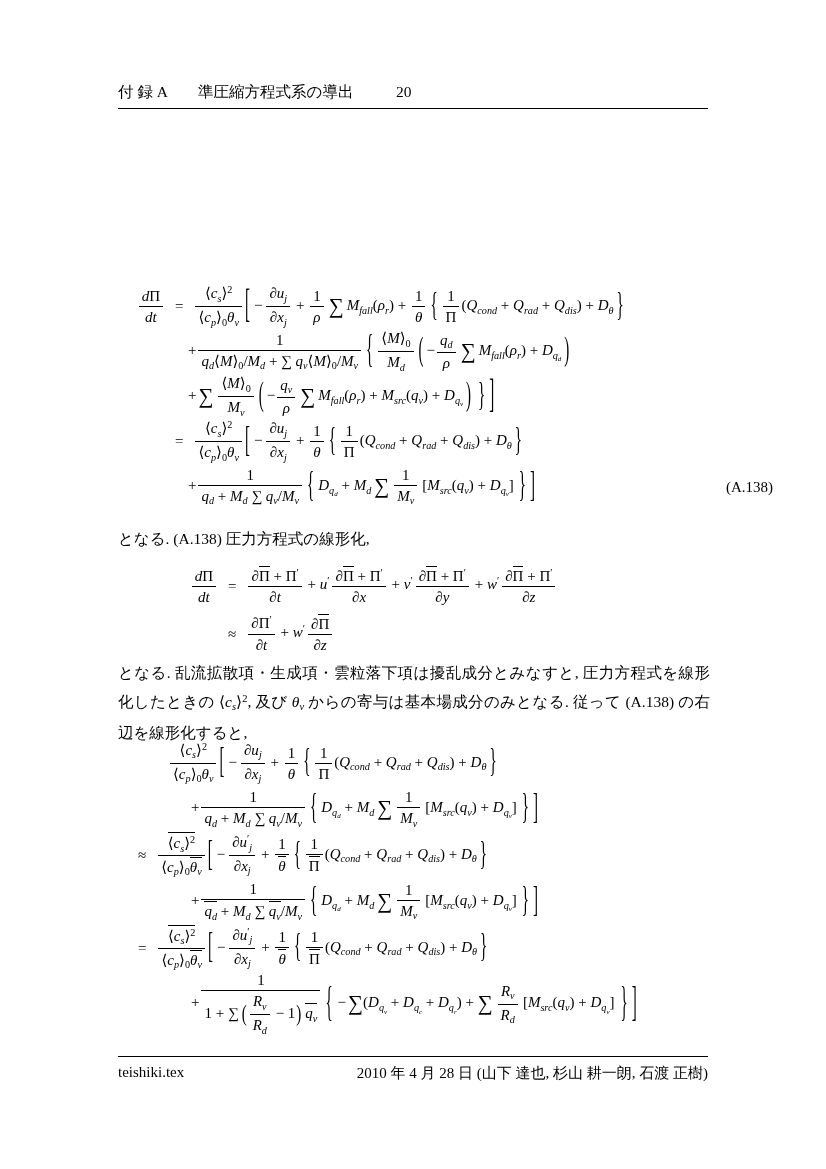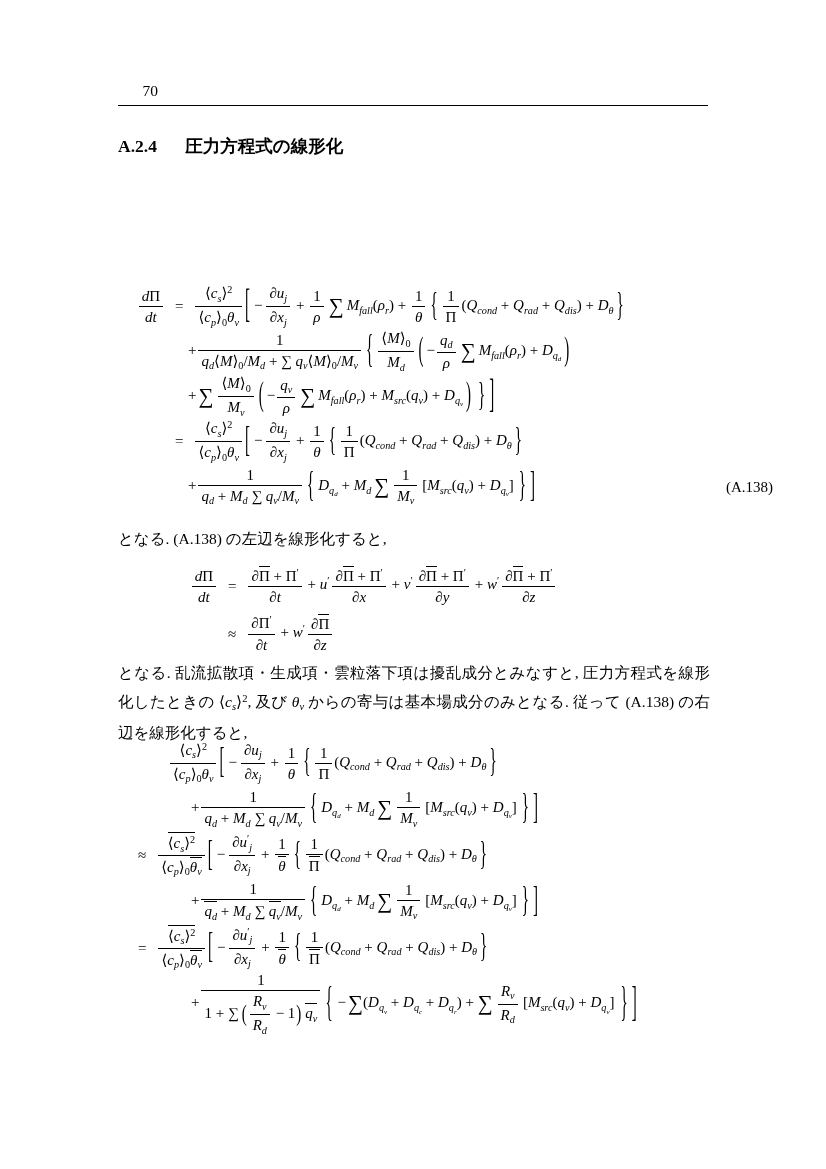--- a/index.html
+++ b/index.html
@@ -56,27 +56,24 @@
   .lhsbox{display:inline-flex;justify-content:flex-end;min-width:32px;}
   .rel{margin:0 10px;font-style:normal;}
   .eqtag{position:absolute;right:0;top:50%;transform:translateY(-50%);font-style:normal;}
 </style>
 </head>
 <body>
 
 <div class="page">
 
   <div class="hdr">
-    <span class="hr">70</span>
+    <span class="hc">付 録 A　　準圧縮方程式系の導出</span>
+    <span class="hr">20</span>
   </div>
 
-  <div class="sect">
-    <span class="sn">A.2.4</span>
-    <span>圧力方程式の線形化</span>
-  </div>
 
 
   <div class="eq" id="eq1">
       <div class="eqrow">
         <span class="lhsbox">
           <span class="mrow"><span class="fr"><span class="nu" style="display: block;"><span class="mrow"><span class="it">d</span><span class="ro">Π</span></span></span><span class="de" style="display: block;"><span class="mrow"><span class="it">d</span><span class="it">t</span></span></span></span></span>
         </span>
         <span class="rel ro">=</span>
         <span class="mrow"><span class="fr"><span class="nu" style="display: block;"><span class="mrow"><span class="ro">⟨</span><span class="it">c</span><span class="sb"><span class="mrow"><span class="it">s</span></span></span><span class="ro">⟩</span><span class="sp"><span class="mrow"><span class="ro">2</span></span></span></span></span><span class="de" style="display: block;"><span class="mrow"><span class="ro">⟨</span><span class="it">c</span><span class="sb"><span class="mrow"><span class="it">p</span></span></span><span class="ro">⟩</span><span class="sb"><span class="mrow"><span class="ro">0</span></span></span><span class="it">θ</span><span class="sb"><span class="mrow"><span class="it">v</span></span></span></span></span></span><span class="bd" style="transform: scaleY(2.6);">[</span><span class="kk" style="width: 3px;"></span><span class="ro">−</span><span class="kk" style="width: 2px;"></span><span class="fr"><span class="nu" style="display: block;"><span class="mrow"><span class="it">∂u</span><span class="sb"><span class="mrow"><span class="it">j</span></span></span></span></span><span class="de" style="display: block;"><span class="mrow"><span class="it">∂x</span><span class="sb"><span class="mrow"><span class="it">j</span></span></span></span></span></span><span class="ro"> + </span><span class="fr"><span class="nu" style="display: block;"><span class="mrow"><span class="ro">1</span></span></span><span class="de" style="display: block;"><span class="mrow"><span class="it">ρ</span></span></span></span><span class="kk" style="width: 3px;"></span><span class="bs">∑</span><span class="kk" style="width: 3px;"></span><span class="it">M</span><span class="sb"><span class="mrow"><span class="it">fall</span></span></span><span class="ro">(</span><span class="it">ρ</span><span class="sb"><span class="mrow"><span class="it">r</span></span></span><span class="ro">) + </span><span class="fr"><span class="nu" style="display: block;"><span class="mrow"><span class="ro">1</span></span></span><span class="de" style="display: block;"><span class="mrow"><span class="it">θ</span></span></span></span><span class="kk" style="width: 2px;"></span><span class="bd" style="transform: scaleY(2.2);">{</span><span class="kk" style="width: 2px;"></span><span class="fr"><span class="nu" style="display: block;"><span class="mrow"><span class="ro">1</span></span></span><span class="de" style="display: block;"><span class="mrow"><span class="ro">Π</span></span></span></span><span class="ro">(</span><span class="it">Q</span><span class="sb"><span class="mrow"><span class="it">cond</span></span></span><span class="ro"> + </span><span class="it">Q</span><span class="sb"><span class="mrow"><span class="it">rad</span></span></span><span class="ro"> + </span><span class="it">Q</span><span class="sb"><span class="mrow"><span class="it">dis</span></span></span><span class="ro">) + </span><span class="it">D</span><span class="sb"><span class="mrow"><span class="it">θ</span></span></span><span class="kk" style="width: 2px;"></span><span class="bd" style="transform: scaleY(2.2);">}</span></span>
       </div>
@@ -92,21 +89,21 @@
         </span>
         <span class="rel ro">=</span>
         <span class="mrow"><span class="fr"><span class="nu" style="display: block;"><span class="mrow"><span class="ro">⟨</span><span class="it">c</span><span class="sb"><span class="mrow"><span class="it">s</span></span></span><span class="ro">⟩</span><span class="sp"><span class="mrow"><span class="ro">2</span></span></span></span></span><span class="de" style="display: block;"><span class="mrow"><span class="ro">⟨</span><span class="it">c</span><span class="sb"><span class="mrow"><span class="it">p</span></span></span><span class="ro">⟩</span><span class="sb"><span class="mrow"><span class="ro">0</span></span></span><span class="it">θ</span><span class="sb"><span class="mrow"><span class="it">v</span></span></span></span></span></span><span class="bd" style="transform: scaleY(2.4);">[</span><span class="kk" style="width: 3px;"></span><span class="ro">−</span><span class="kk" style="width: 2px;"></span><span class="fr"><span class="nu" style="display: block;"><span class="mrow"><span class="it">∂u</span><span class="sb"><span class="mrow"><span class="it">j</span></span></span></span></span><span class="de" style="display: block;"><span class="mrow"><span class="it">∂x</span><span class="sb"><span class="mrow"><span class="it">j</span></span></span></span></span></span><span class="ro"> + </span><span class="fr"><span class="nu" style="display: block;"><span class="mrow"><span class="ro">1</span></span></span><span class="de" style="display: block;"><span class="mrow"><span class="it">θ</span></span></span></span><span class="kk" style="width: 2px;"></span><span class="bd" style="transform: scaleY(2.2);">{</span><span class="kk" style="width: 2px;"></span><span class="fr"><span class="nu" style="display: block;"><span class="mrow"><span class="ro">1</span></span></span><span class="de" style="display: block;"><span class="mrow"><span class="ro">Π</span></span></span></span><span class="ro">(</span><span class="it">Q</span><span class="sb"><span class="mrow"><span class="it">cond</span></span></span><span class="ro"> + </span><span class="it">Q</span><span class="sb"><span class="mrow"><span class="it">rad</span></span></span><span class="ro"> + </span><span class="it">Q</span><span class="sb"><span class="mrow"><span class="it">dis</span></span></span><span class="ro">) + </span><span class="it">D</span><span class="sb"><span class="mrow"><span class="it">θ</span></span></span><span class="kk" style="width: 2px;"></span><span class="bd" style="transform: scaleY(2.2);">}</span></span>
       </div>
       <div class="eqrow" style="padding-left: 55px;">
         <span class="mrow"><span class="ro">+</span><span class="fr"><span class="nu" style="display: block;"><span class="mrow"><span class="ro">1</span></span></span><span class="de" style="display: block;"><span class="mrow"><span class="it">q</span><span class="sb"><span class="mrow"><span class="it">d</span></span></span><span class="ro"> + </span><span class="it">M</span><span class="sb"><span class="mrow"><span class="it">d</span></span></span><span class="ro"> ∑ </span><span class="it">q</span><span class="sb"><span class="mrow"><span class="it">v</span></span></span><span class="ro">/</span><span class="it">M</span><span class="sb"><span class="mrow"><span class="it">v</span></span></span></span></span></span><span class="kk" style="width: 2px;"></span><span class="bd" style="transform: scaleY(2.4);">{</span><span class="kk" style="width: 3px;"></span><span class="it">D</span><span class="sb"><span class="mrow"><span class="it">q</span><span class="sb"><span class="mrow"><span class="it">d</span></span></span></span></span><span class="ro"> + </span><span class="it">M</span><span class="sb"><span class="mrow"><span class="it">d</span></span></span><span class="kk" style="width: 3px;"></span><span class="bs">∑</span><span class="kk" style="width: 3px;"></span><span class="fr"><span class="nu" style="display: block;"><span class="mrow"><span class="ro">1</span></span></span><span class="de" style="display: block;"><span class="mrow"><span class="it">M</span><span class="sb"><span class="mrow"><span class="it">v</span></span></span></span></span></span><span class="kk" style="width: 3px;"></span><span class="ro">[</span><span class="it">M</span><span class="sb"><span class="mrow"><span class="it">src</span></span></span><span class="ro">(</span><span class="it">q</span><span class="sb"><span class="mrow"><span class="it">v</span></span></span><span class="ro">) + </span><span class="it">D</span><span class="sb"><span class="mrow"><span class="it">q</span><span class="sb"><span class="mrow"><span class="it">v</span></span></span></span></span><span class="ro">]</span><span class="kk" style="width: 4px;"></span><span class="bd" style="transform: scaleY(2.4);">}</span><span class="kk" style="width: 2px;"></span><span class="bd" style="transform: scaleY(2.4);">]</span></span>
         <span class="eqtag ro">(A.138)</span>
       </div>
     </div>
 
-  <p class="para" id="para2">となる. (A.138) の左辺を線形化すると,</p>
+  <p class="para" id="para2">となる. (A.138) 圧力方程式の線形化,</p>
 
   <div class="eq" id="eq2">
       <div class="eqrow">
         <span class="lhsbox">
           <span class="mrow"><span class="fr"><span class="nu" style="display: block;"><span class="mrow"><span class="it">d</span><span class="ro">Π</span></span></span><span class="de" style="display: block;"><span class="mrow"><span class="it">d</span><span class="it">t</span></span></span></span></span>
         </span>
         <span class="rel ro">=</span>
         <span class="mrow"><span class="fr"><span class="nu" style="display: block;"><span class="mrow"><span class="it">∂</span><span class="ov"><span class="mrow"><span class="ro">Π</span></span></span><span class="ro"> + Π</span><span class="sp"><span class="mrow"><span class="ro">′</span></span></span></span></span><span class="de" style="display: block;"><span class="mrow"><span class="it">∂t</span></span></span></span><span class="ro"> + </span><span class="it">u</span><span class="sp"><span class="mrow"><span class="ro">′</span></span></span><span class="kk" style="width: 1px;"></span><span class="fr"><span class="nu" style="display: block;"><span class="mrow"><span class="it">∂</span><span class="ov"><span class="mrow"><span class="ro">Π</span></span></span><span class="ro"> + Π</span><span class="sp"><span class="mrow"><span class="ro">′</span></span></span></span></span><span class="de" style="display: block;"><span class="mrow"><span class="it">∂x</span></span></span></span><span class="ro"> + </span><span class="it">v</span><span class="sp"><span class="mrow"><span class="ro">′</span></span></span><span class="kk" style="width: 1px;"></span><span class="fr"><span class="nu" style="display: block;"><span class="mrow"><span class="it">∂</span><span class="ov"><span class="mrow"><span class="ro">Π</span></span></span><span class="ro"> + Π</span><span class="sp"><span class="mrow"><span class="ro">′</span></span></span></span></span><span class="de" style="display: block;"><span class="mrow"><span class="it">∂y</span></span></span></span><span class="ro"> + </span><span class="it">w</span><span class="sp"><span class="mrow"><span class="ro">′</span></span></span><span class="kk" style="width: 1px;"></span><span class="fr"><span class="nu" style="display: block;"><span class="mrow"><span class="it">∂</span><span class="ov"><span class="mrow"><span class="ro">Π</span></span></span><span class="ro"> + Π</span><span class="sp"><span class="mrow"><span class="ro">′</span></span></span></span></span><span class="de" style="display: block;"><span class="mrow"><span class="it">∂z</span></span></span></span></span>
       </div>
       <div class="eqrow">
@@ -136,14 +133,18 @@
       </div>
       <div class="eqrow" style="padding-left: 10px;">
         <span class="rel ro">=</span>
         <span class="mrow"><span class="fr"><span class="nu" style="display: block;"><span class="mrow"><span class="ov"><span class="mrow"><span class="ro">⟨</span><span class="it">c</span><span class="sb"><span class="mrow"><span class="it">s</span></span></span><span class="ro">⟩</span><span class="sp"><span class="mrow"><span class="ro">2</span></span></span></span></span></span></span><span class="de" style="display: block;"><span class="mrow"><span class="ro">⟨</span><span class="it">c</span><span class="sb"><span class="mrow"><span class="it">p</span></span></span><span class="ro">⟩</span><span class="sb"><span class="mrow"><span class="ro">0</span></span></span><span class="ov"><span class="mrow"><span class="it">θ</span><span class="sb"><span class="mrow"><span class="it">v</span></span></span></span></span></span></span></span><span class="bd" style="transform: scaleY(2.4);">[</span><span class="kk" style="width: 3px;"></span><span class="ro">−</span><span class="kk" style="width: 2px;"></span><span class="fr"><span class="nu" style="display: block;"><span class="mrow"><span class="it">∂u</span><span class="sp"><span class="mrow"><span class="ro">′</span></span></span><span class="sb"><span class="mrow"><span class="it">j</span></span></span></span></span><span class="de" style="display: block;"><span class="mrow"><span class="it">∂x</span><span class="sb"><span class="mrow"><span class="it">j</span></span></span></span></span></span><span class="ro"> + </span><span class="fr"><span class="nu" style="display: block;"><span class="mrow"><span class="ro">1</span></span></span><span class="de" style="display: block;"><span class="mrow"><span class="ov"><span class="mrow"><span class="it">θ</span></span></span></span></span></span><span class="kk" style="width: 2px;"></span><span class="bd" style="transform: scaleY(2.2);">{</span><span class="kk" style="width: 2px;"></span><span class="fr"><span class="nu" style="display: block;"><span class="mrow"><span class="ro">1</span></span></span><span class="de" style="display: block;"><span class="mrow"><span class="ov"><span class="mrow"><span class="ro">Π</span></span></span></span></span></span><span class="ro">(</span><span class="it">Q</span><span class="sb"><span class="mrow"><span class="it">cond</span></span></span><span class="ro"> + </span><span class="it">Q</span><span class="sb"><span class="mrow"><span class="it">rad</span></span></span><span class="ro"> + </span><span class="it">Q</span><span class="sb"><span class="mrow"><span class="it">dis</span></span></span><span class="ro">) + </span><span class="it">D</span><span class="sb"><span class="mrow"><span class="it">θ</span></span></span><span class="kk" style="width: 2px;"></span><span class="bd" style="transform: scaleY(2.2);">}</span></span>
       </div>
       <div class="eqrow" style="padding-left: 73px;">
         <span class="mrow"><span class="ro">+</span><span class="fr"><span class="nu" style="display: block;"><span class="mrow"><span class="ro">1</span></span></span><span class="de" style="display: block;"><span class="mrow"><span class="ro">1 + ∑</span><span class="kk" style="width: 2px;"></span><span class="bd" style="transform: scaleY(1.6);">(</span><span class="fr"><span class="nu" style="display: block;"><span class="mrow"><span class="it">R</span><span class="sb"><span class="mrow"><span class="it">v</span></span></span></span></span><span class="de" style="display: block;"><span class="mrow"><span class="it">R</span><span class="sb"><span class="mrow"><span class="it">d</span></span></span></span></span></span><span class="ro"> − 1</span><span class="bd" style="transform: scaleY(1.6);">)</span><span class="kk" style="width: 3px;"></span><span class="ov"><span class="mrow"><span class="it">q</span><span class="sb"><span class="mrow"><span class="it">v</span></span></span></span></span></span></span></span><span class="kk" style="width: 2px;"></span><span class="bd" style="transform: scaleY(2.8);">{</span><span class="kk" style="width: 4px;"></span><span class="ro">−</span><span class="kk" style="width: 2px;"></span><span class="bs">∑</span><span class="ro">(</span><span class="it">D</span><span class="sb"><span class="mrow"><span class="it">q</span><span class="sb"><span class="mrow"><span class="it">v</span></span></span></span></span><span class="ro"> + </span><span class="it">D</span><span class="sb"><span class="mrow"><span class="it">q</span><span class="sb"><span class="mrow"><span class="it">c</span></span></span></span></span><span class="ro"> + </span><span class="it">D</span><span class="sb"><span class="mrow"><span class="it">q</span><span class="sb"><span class="mrow"><span class="it">r</span></span></span></span></span><span class="ro">) + </span><span class="bs">∑</span><span class="kk" style="width: 3px;"></span><span class="fr"><span class="nu" style="display: block;"><span class="mrow"><span class="it">R</span><span class="sb"><span class="mrow"><span class="it">v</span></span></span></span></span><span class="de" style="display: block;"><span class="mrow"><span class="it">R</span><span class="sb"><span class="mrow"><span class="it">d</span></span></span></span></span></span><span class="kk" style="width: 3px;"></span><span class="ro">[</span><span class="it">M</span><span class="sb"><span class="mrow"><span class="it">src</span></span></span><span class="ro">(</span><span class="it">q</span><span class="sb"><span class="mrow"><span class="it">v</span></span></span><span class="ro">) + </span><span class="it">D</span><span class="sb"><span class="mrow"><span class="it">q</span><span class="sb"><span class="mrow"><span class="it">v</span></span></span></span></span><span class="ro">]</span><span class="kk" style="width: 5px;"></span><span class="bd" style="transform: scaleY(2.8);">}</span><span class="kk" style="width: 2px;"></span><span class="bd" style="transform: scaleY(2.8);">]</span></span>
       </div>
     </div>
 
+  <div class="ftr">
+    <span>teishiki.tex</span>
+    <span>2010 年 4 月 28 日 (山下 達也, 杉山 耕一朗, 石渡 正樹)</span>
+  </div>
 
 </div>
 
 </body></html>

